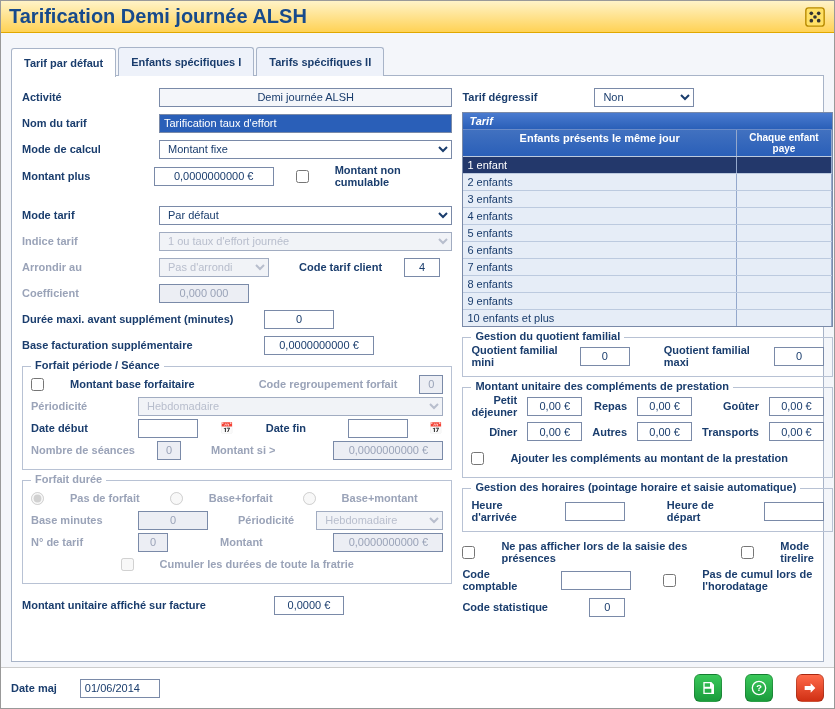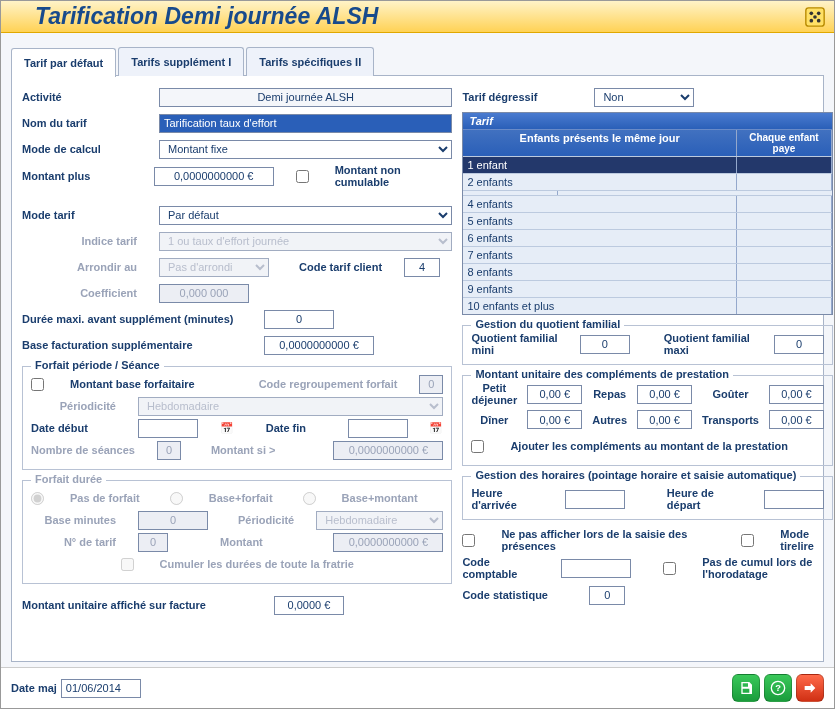--- a/index.html
+++ b/index.html
@@ -17,24 +17,23 @@
     display: flex; flex-direction: column;
   }
   .titlebar {
     height: 32px;
     background: linear-gradient(#fff3c8, #ffd255);
     border-bottom: 1px solid #e0a800;
     display: flex; align-items: center;
     padding: 0 8px;
   }
   .titlebar .title {
-    font-style: italic; font-weight: bold;
-    font-size: 23px; color: #174a8c;
+    font-weight: bold;
+    font-size: 20px; color: #174a8c;
     flex: 1;
-    margin-left: 26px;
   }
   .dice-icon { width: 22px; height: 22px; cursor: pointer; }
   .tabs-wrap {
     background: #f4f6fa;
     padding: 14px 10px 4px 10px;
     flex: 1;
     display: flex; flex-direction: column;
   }
   .tabstrip { display: flex; position: relative; z-index: 2; }
   .tab {
@@ -54,21 +53,21 @@
     border: 1px solid #a8b4c8;
     background: #fff;
     flex: 1;
     padding: 10px;
     display: flex; gap: 10px;
     position: relative; top: -1px;
   }
   .col { flex: 1; display: flex; flex-direction: column; gap: 4px; }
   .row { display: flex; align-items: center; gap: 22px; min-height: 22px; }
   .lbl { font-weight: bold; color: #1a3d6d; width: 115px; }
-  .lbl.disabled, label.disabled { color: #9aa3b8; text-align: right; }
+  .lbl.disabled, label.disabled { color: #9aa3b8; }
   input[type=text], select {
     border: 1px solid #7a8aa8;
     height: 19px; padding: 0 4px;
     font-size: 11px;
     background: #fff;
     color: #1a3d6d;
   }
   input[type=text].ro { background: #f4f6fa; }
   input[type=text].sel { background: #2a5fb8; color: #fff; }
   input[type=text]:disabled, select:disabled { background: #eceef4; color: #9aa3b8; }
@@ -101,24 +100,24 @@
     color: #fff; font-weight: bold;
   }
   .th, .td { padding: 2px 4px; border-right: 1px solid #94a8cc; }
   .th1 { flex: 1; text-align: center; }
   .th2 { width: 95px; text-align: center; font-size: 10px; line-height: 11px; }
   .trow { display: flex; border-top: 1px solid #bccadf; color: #1a3d6d; }
   .trow.sel { background: #23386b; color: #fff; }
   .td1 { flex: 1; }
   .td2 { width: 95px; }
   .comp-grid { display: grid; grid-template-columns: auto 55px auto 55px auto 55px; gap: 4px 10px; align-items: center; }
-  .comp-grid .lbl2 { font-weight: bold; text-align: center; }
+  .comp-grid .lbl2 { font-weight: bold; text-align: right; }
   .footer {
     display: flex; align-items: center;
-    padding: 6px 10px; gap: 4px;
+    padding: 6px 10px; gap: 23px;
     border-top: 1px solid #ccc;
   }
   .footer .spacer { flex: 1; }
   .icon-btn {
     width: 28px; height: 28px; border-radius: 6px;
     display: flex; align-items: center; justify-content: center;
     cursor: pointer; border: 1px solid rgba(0,0,0,.2);
   }
   .icon-save { background: linear-gradient(#3ac85a,#1a9c3c); }
   .icon-help { background: linear-gradient(#3ac85a,#1a9c3c); }
@@ -141,21 +140,21 @@
           <circle cx="8" cy="16" r="2" fill="#333"></circle>
           <circle cx="16" cy="16" r="2" fill="#333"></circle>
           <circle cx="12" cy="12" r="2" fill="#333"></circle>
         </svg>
     </span>
   </div>
 
   <div class="tabs-wrap">
     <div class="tabstrip">
       <div class="tab active">Tarif par défaut</div>
-      <div class="tab">Tarifs supplément I</div>
+      <div class="tab">Enfants spécifiques I</div>
       <div class="tab">Tarifs spécifiques II</div>
     </div>
 
     <div class="tabpanel">
 
       <div class="col">
         <div class="row">
           <span class="lbl">Activité</span>
           <input type="text" class="ro txt-full num" readonly="" value="Demi journée ALSH" style="">
         </div>
@@ -277,20 +276,21 @@
           </div>
           <div class="trow sel">
               <div class="td td1">1 enfant</div>
               <div class="td td2"></div>
             </div>
           <div class="trow">
               <div class="td td1">2 enfants</div>
               <div class="td td2"></div>
             </div>
           <div class="trow">
+              <div class="td td1">3 enfants</div>
               <div class="td td2"></div>
             </div>
           <div class="trow">
               <div class="td td1">4 enfants</div>
               <div class="td td2"></div>
             </div>
           <div class="trow">
               <div class="td td1">5 enfants</div>
               <div class="td td2"></div>
             </div>

